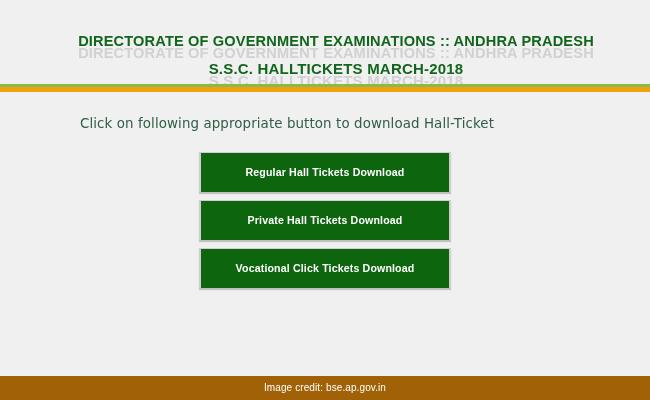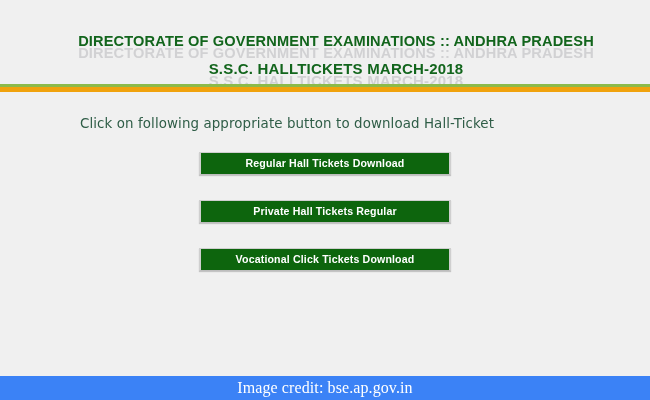--- a/index.html
+++ b/index.html
@@ -90,21 +90,21 @@
   .btn-row {
     width: 650px;
     text-align: center;
     height: 48px;
   }
   .dl-button {
     display: inline-block;
     width: 240px;
     height: 15px;
     line-height: 15px;
-    padding: 3px 4px;
+    padding: 12px 4px;
     background: #0d650d;
     color: #ffffff;
     font-family: "Liberation Sans", sans-serif;
     font-weight: bold;
     font-size: 10.6px;
     letter-spacing: 0.15px;
     text-align: center;
     border-top: 1px solid #cfcfcf;
     border-left: 2px solid #cfcfcf;
     border-right: 2px solid #cfcfcf;
@@ -116,25 +116,25 @@
     vertical-align: middle;
   }
 
   
   .credit-bar {
     position: absolute;
     left: 0;
     bottom: 0;
     width: 650px;
     height: 24px;
-    background: #3b82f6;
+    background: #a16207;
     color: #ffffff;
     text-align: center;
-    font-family: Liberation Serif, serif;
-    font-size: 16px;
+    font-family: Liberation Sans, sans-serif;
+    font-size: 10px;
     line-height: 24px;
     letter-spacing: 0.1px;
     white-space: nowrap;
   }
 </style>
 </head>
 <body>
 
 <div id="page">
 
@@ -146,21 +146,21 @@
   <div class="divider-green"></div>
   <div class="divider-orange"></div>
 
   <div class="instruction">Click on following appropriate button to download Hall-Ticket</div>
 
   <div class="btn-area">
     <div class="btn-row">
       <div class="dl-button">Regular Hall Tickets Download</div>
     </div>
     <div class="btn-row">
-      <div class="dl-button">Private Hall Tickets Regular</div>
+      <div class="dl-button">Private Hall Tickets Download</div>
     </div>
     <div class="btn-row">
       <div class="dl-button">Vocational Click Tickets Download</div>
     </div>
   </div>
 
   <div class="credit-bar">Image credit: bse.ap.gov.in</div>
 
 </div>
 

